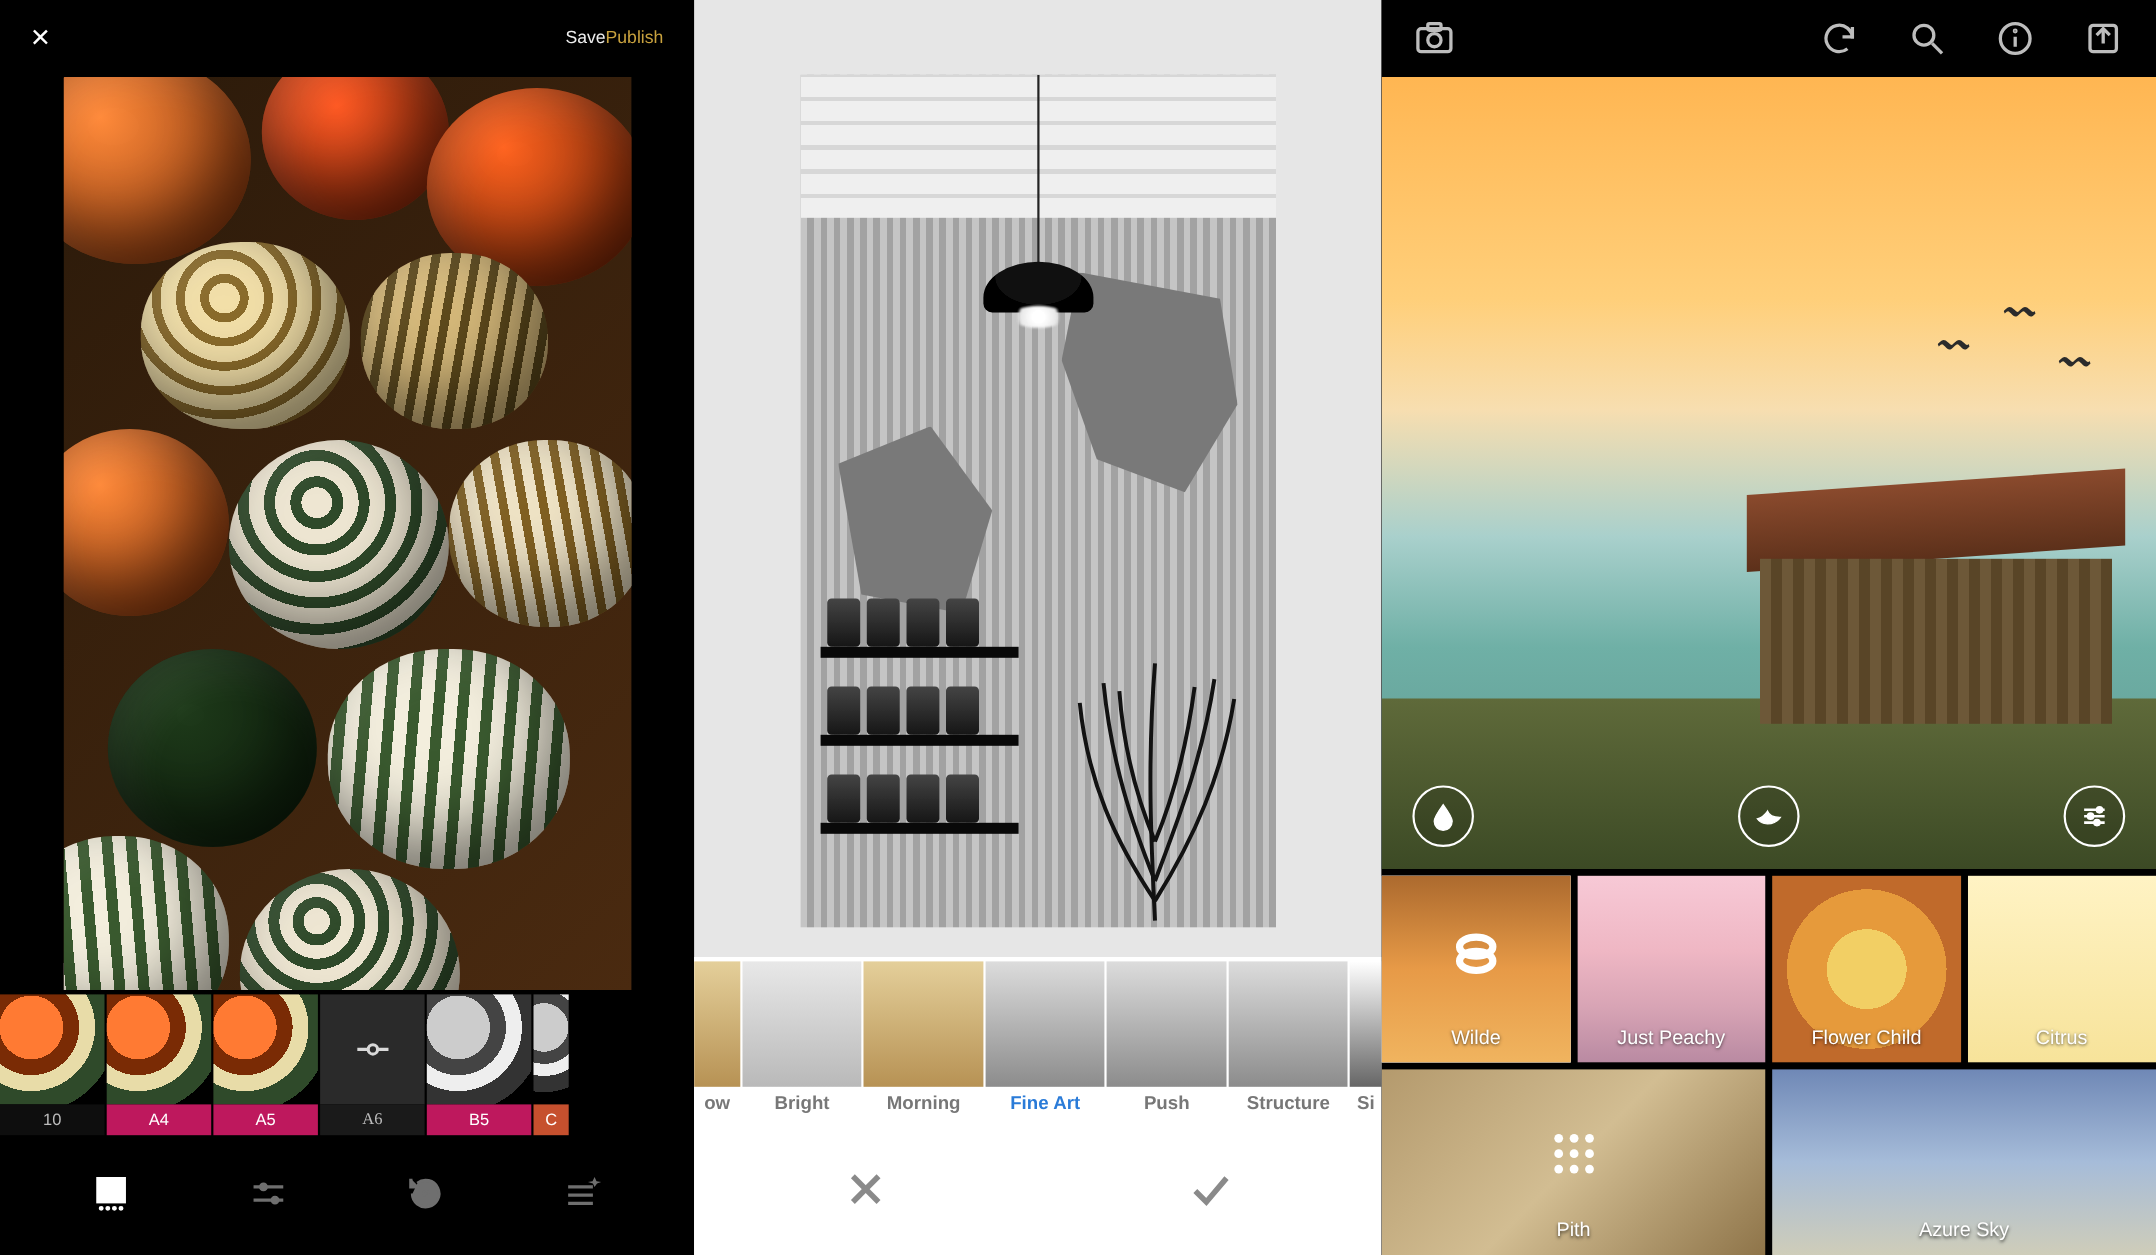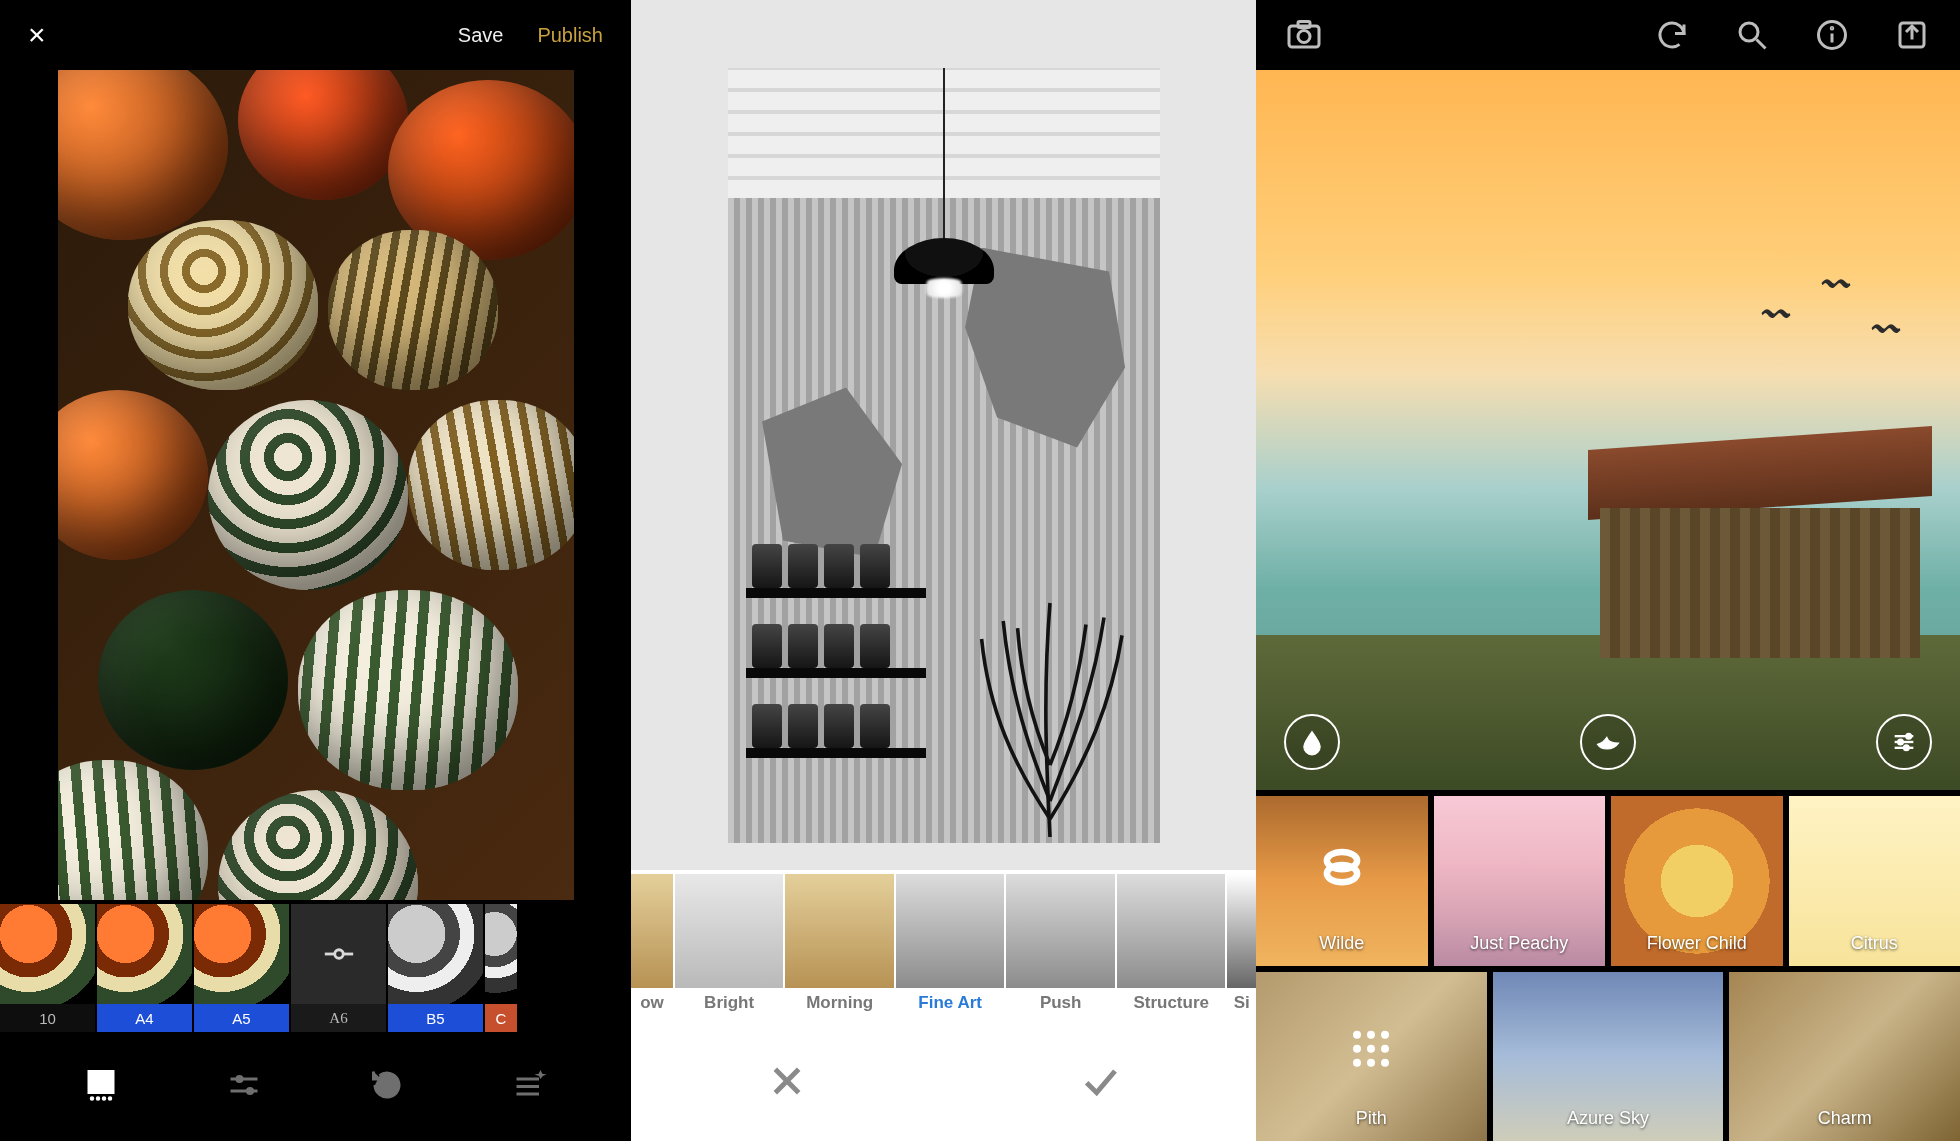--- a/index.html
+++ b/index.html
@@ -8,21 +8,21 @@
 
 
 .panel { height: 1141px; display: flex; flex-direction: column; }
 .panel-a { width: 631px; background: #000; }
 .panel-b { width: 625px; background: #e6e6e6; }
 .panel-c { width: 704px; background: #000; }
 
 
 .a-header { height: 70px; display: flex; align-items: center; justify-content: space-between; padding: 0 28px; }
 .a-close { color: #fff; font-size: 30px; line-height: 1; cursor: pointer; }
-.a-actions { display: flex; gap: 34px; font-size: 20px; }
+.a-actions { display: flex; font-size: 16px; }
 .a-save   { color: #eee; cursor: pointer; }
 .a-publish{ color: #c9a23e; cursor: pointer; }
 
 .a-photo { flex: 0 0 830px; display: flex; align-items: center; justify-content: center; }
 .a-photo-inner { width: 516px; height: 830px; position: relative; overflow: hidden; background: linear-gradient(135deg,#2b1a0a,#4a2a10); }
 
 .pump { position: absolute; border-radius: 50%; box-shadow: inset -20px -30px 60px rgba(0,0,0,.5), inset 20px 20px 40px rgba(255,255,255,.08); }
 .pu1 { width:210px; height:190px; left:-40px; top:-20px; background: radial-gradient(circle at 35% 30%, #ff8a3a, #7a2b05); }
 .pu2 { width:170px; height:160px; left:180px; top:-30px; background: radial-gradient(circle at 40% 35%, #ff5a24, #6f1c03); }
 .pu3 { width:200px; height:180px; left:330px; top:10px; background: radial-gradient(circle at 35% 30%, #ff631f, #5f1a02); }
@@ -34,21 +34,21 @@
 .pu9 { width:190px; height:180px; left:40px;  top:520px; background: radial-gradient(circle at 35% 30%, #1f3b1b, #0a1a08); }
 .pu10{ width:220px; height:200px; left:240px; top:520px; background: repeating-linear-gradient(95deg,#f3eedd 0 12px,#3a5a2f 12px 22px); border-radius:48%;}
 .pu11{ width:200px; height:190px; left:-50px; top:690px; background: repeating-linear-gradient(85deg,#f3eedd 0 12px,#3a5a2f 12px 22px); border-radius:48%;}
 .pu12{ width:200px; height:190px; left:160px; top:720px; background: repeating-radial-gradient(circle at 35% 25%, #eee6d2 0 12px, #2f4a2a 12px 22px);}
 
 
 .a-filters { flex: 0 0 136px; display: flex; gap: 2px; overflow: hidden; padding-top: 4px; }
 .af-tile { width: 95px; height: 128px; display: flex; flex-direction: column; }
 .af-thumb{ flex: 1; background: #333; background-size: cover; }
 .af-label{ height: 28px; font-size: 15px; display: flex; align-items: center; justify-content: center; }
-.af-label.orange { background:#1d4ed8; color:#fff; }
+.af-label.orange { background:#be185d; color:#fff; }
 .af-label.dark   { background:#1a1a1a; color:#bbb;font-family:Liberation Serif, serif; }
 .af-label.plain  { background:#0e0e0e; color:#bbb; }
 .af-thumb.color  { background: radial-gradient(circle at 30% 30%, #ff7a33 0 30%, #7a2b05 30% 45%, #e8dca8 45% 60%, #2f4a2a 60% 80%, #000 80%);}
 .af-thumb.bw     { background: radial-gradient(circle at 30% 30%, #ccc 0 30%, #444 30% 45%, #eee 45% 60%, #333 60% 80%, #000 80%);}
 .af-thumb.tool   { background:#2a2a2a; display:flex; align-items:center; justify-content:center; }
 .af-tool-icon { width:34px; height:34px; }
 .af-cut { width:32px; } .af-cut .af-label{background:#c6502e;} 
 
 
 .a-tabs { flex: 1; display: flex; align-items: center; justify-content: space-around; padding: 18px 30px 26px; }
@@ -428,21 +428,17 @@
                 <span></span>
                 <span></span>
               </div>
             </div>
             <div class="ct-label">Pith</div>
           </div>
           <div class="ct-tile">
             <div class="ct-bg bg-azure"></div>
             <div class="ct-label">Azure Sky</div>
           </div>
-          <div class="ct-tile">
-            <div class="ct-bg bg-charm"></div>
-            <div class="ct-label">Charm</div>
-          </div>
         </div>
     </div>
   </div>
 
 </div>
 
 </body></html>

